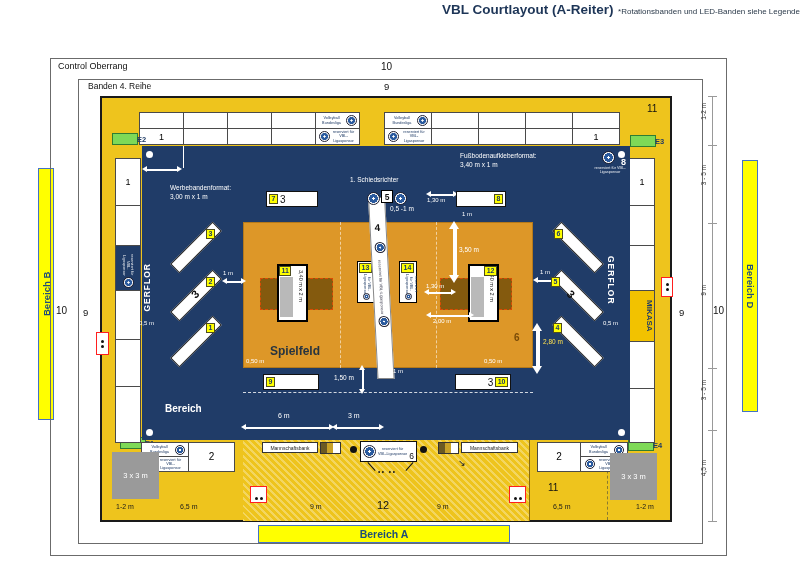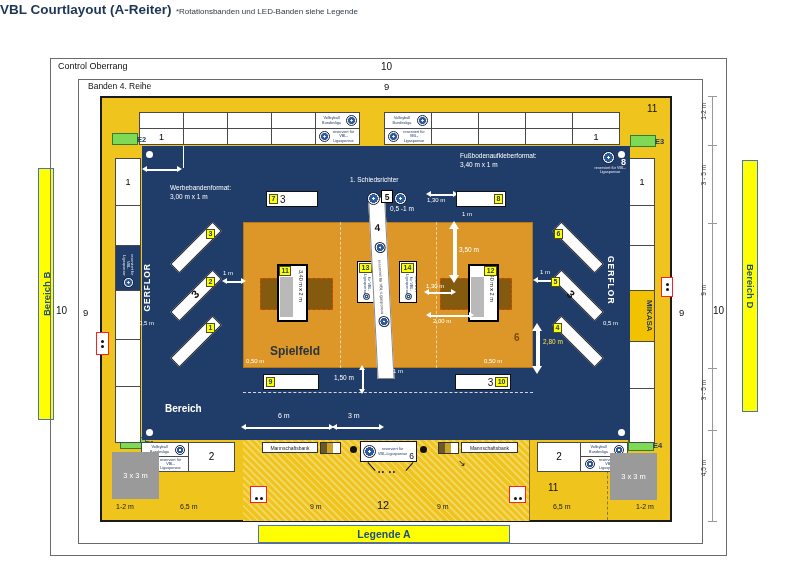--- a/index.html
+++ b/index.html
@@ -37,26 +37,26 @@
   .tinyw{font-size:3.8px;line-height:4.2px;color:rgba(255,255,255,.9);text-align:center;overflow:hidden;}
   .diag{background:#fff;border:1px solid #222;}
   .hatch{background:repeating-linear-gradient(45deg,rgba(255,255,255,.30) 0 2px,rgba(255,255,255,0) 2px 5px),#eec41d;}
   .vdim{writing-mode:vertical-rl;transform:rotate(180deg);font-size:6.5px;color:#333;}
 </style>
 </head>
 <body>
 
 <div id="stage">
 
-  <div class="a nw" style="left:0;top:9;width:800px;text-align:left;">
+  <div class="a nw" style="left:0;top:9;width:800px;text-align:right;">
     <span style="font-weight:bold;font-size:13.5px;color:#1d3557;">VBL Courtlayout (A-Reiter)</span>
     <span style="font-size:8px;color:#2b3a4a;">*Rotationsbanden und LED-Banden siehe Legende</span>
   </div>
 
-  <div class="a bareich" style="left:258px;top:525px;width:252px;height:18px;font-size:10.5px;">Legende A</div>
+  <div class="a bareich" style="left:258px;top:525px;width:252px;height:18px;font-size:10.5px;">Bereich A</div>
   <div class="a bareich vtextu" style="left:38px;top:168px;width:16px;height:252px;font-size:9.5px;">Bereich B</div>
   <div class="a bareich vtext" style="left:742px;top:160px;width:16px;height:252px;font-size:9.5px;">Bereich D</div>
 
   <div class="a ring" style="left:50px;top:58px;width:677px;height:498px;"></div>
   <div class="a ring" style="left:78px;top:79px;width:625px;height:465px;"></div>
   <div class="a nw" style="left:58px;top:61px;font-size:9px;color:#111;">Control Oberrang</div>
   <div class="a nw" style="left:88px;top:81px;font-size:8.5px;color:#111;">Banden 4. Reihe</div>
   <div class="a nw" style="left:381px;top:61px;font-size:10px;color:#111;">10</div>
   <div class="a nw" style="left:384px;top:81px;font-size:9.5px;color:#111;">9</div>
   <div class="a nw" style="left:56px;top:305px;font-size:10px;color:#111;">10</div>

